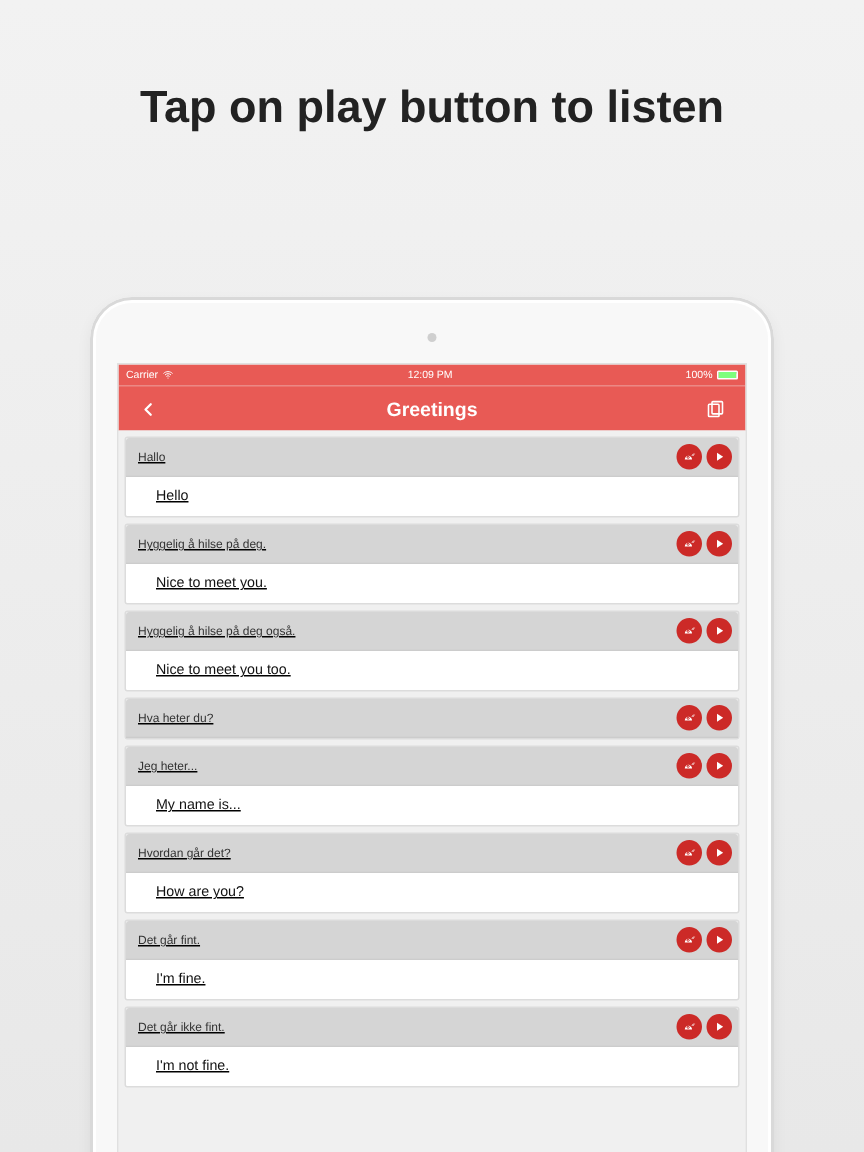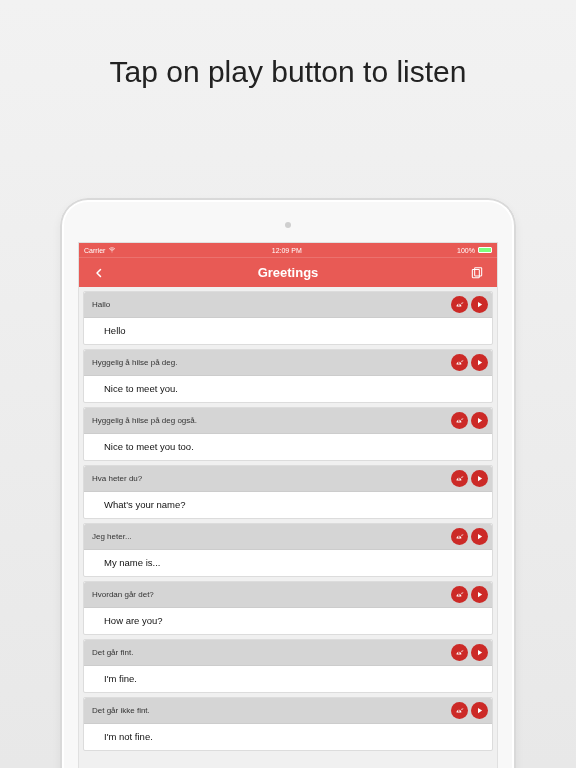--- a/index.html
+++ b/index.html
@@ -8,21 +8,21 @@
     font-family: -apple-system, "Helvetica Neue", Arial, sans-serif;
     background: linear-gradient(180deg, #f2f2f2 0%, #e8e8e8 100%);
     position: relative;
   }
   .headline {
     position: absolute;
     top: 55px;
     left: 0; right: 0;
     text-align: center;
     font-size: 30px;
-    font-weight: 400;
+    font-weight: 700;
     color: #222;
   }
   
   .device {
     position: absolute;
     top: 198px;
     left: 60px;
     width: 456px;
     height: 640px; 
     background: #fafafa;
@@ -116,20 +116,21 @@
   .content {
     flex: 1;
     overflow: hidden;
     background: #f0f0f0;
   }
   .phrase-card {
     margin: 4px 4px 2px 4px;
     border: 1px solid #dcdcdc;
     background: #fff;
     border-radius: 2px;
+    text-decoration: underline;
   }
   .phrase-top {
     background: #d5d5d5;
     height: 26px;
     display: flex;
     align-items: center;
     justify-content: space-between;
     padding: 0 4px 0 8px;
     border-bottom: 1px solid #ccc;
     border-radius: 2px 2px 0 0;
@@ -276,21 +277,20 @@
             <path d="M17 10l2-3M19 10l2-3" stroke="#fff" stroke-width="1.3" fill="none" stroke-linecap="round"></path>
           </svg>
         </span>
         <span class="circle-btn">
           <svg viewBox="0 0 24 24" fill="#fff">
             <polygon points="8,5 19,12 8,19"></polygon>
           </svg>
         </span>
       </span>
     </div>
-    <div class="phrase-bottom">What's your name?</div>
   </div>
           <div class="phrase-card">
     <div class="phrase-top">
       <span class="src">Jeg heter...</span>
       <span class="actions">
         <span class="circle-btn">
           <svg viewBox="0 0 24 24" fill="#fff">
             <path d="M4 17c0-4 3-7 6.5-7S17 13 17 17H4z"></path>
             <circle cx="10" cy="13" r="2.5" fill="#cc2a27"></circle>
             <circle cx="10" cy="13" r="1" fill="#fff"></circle>

